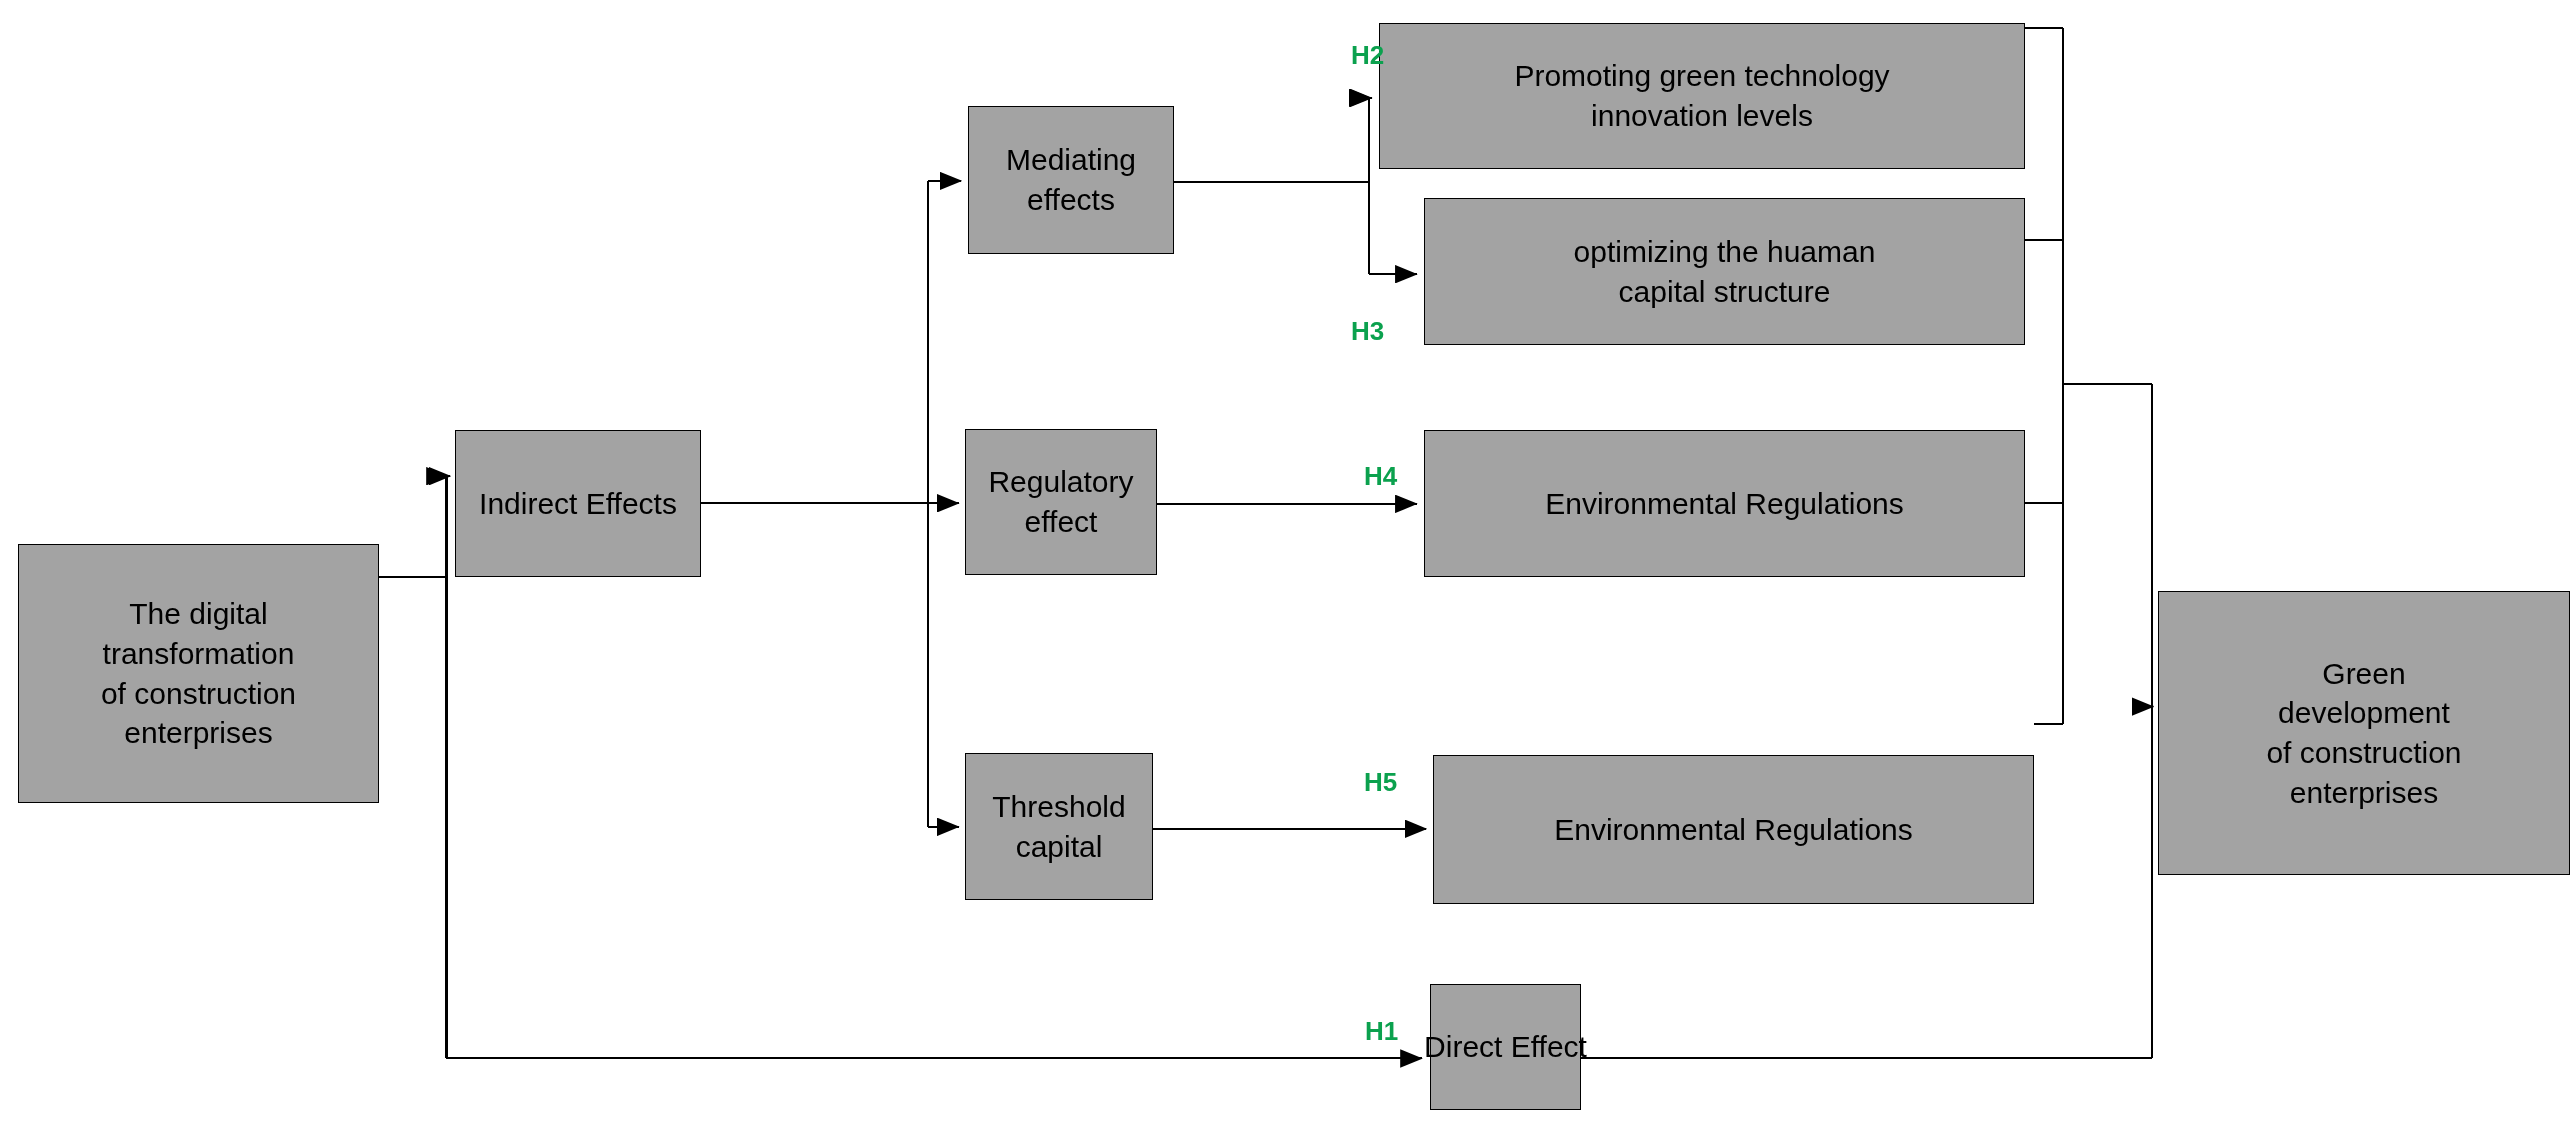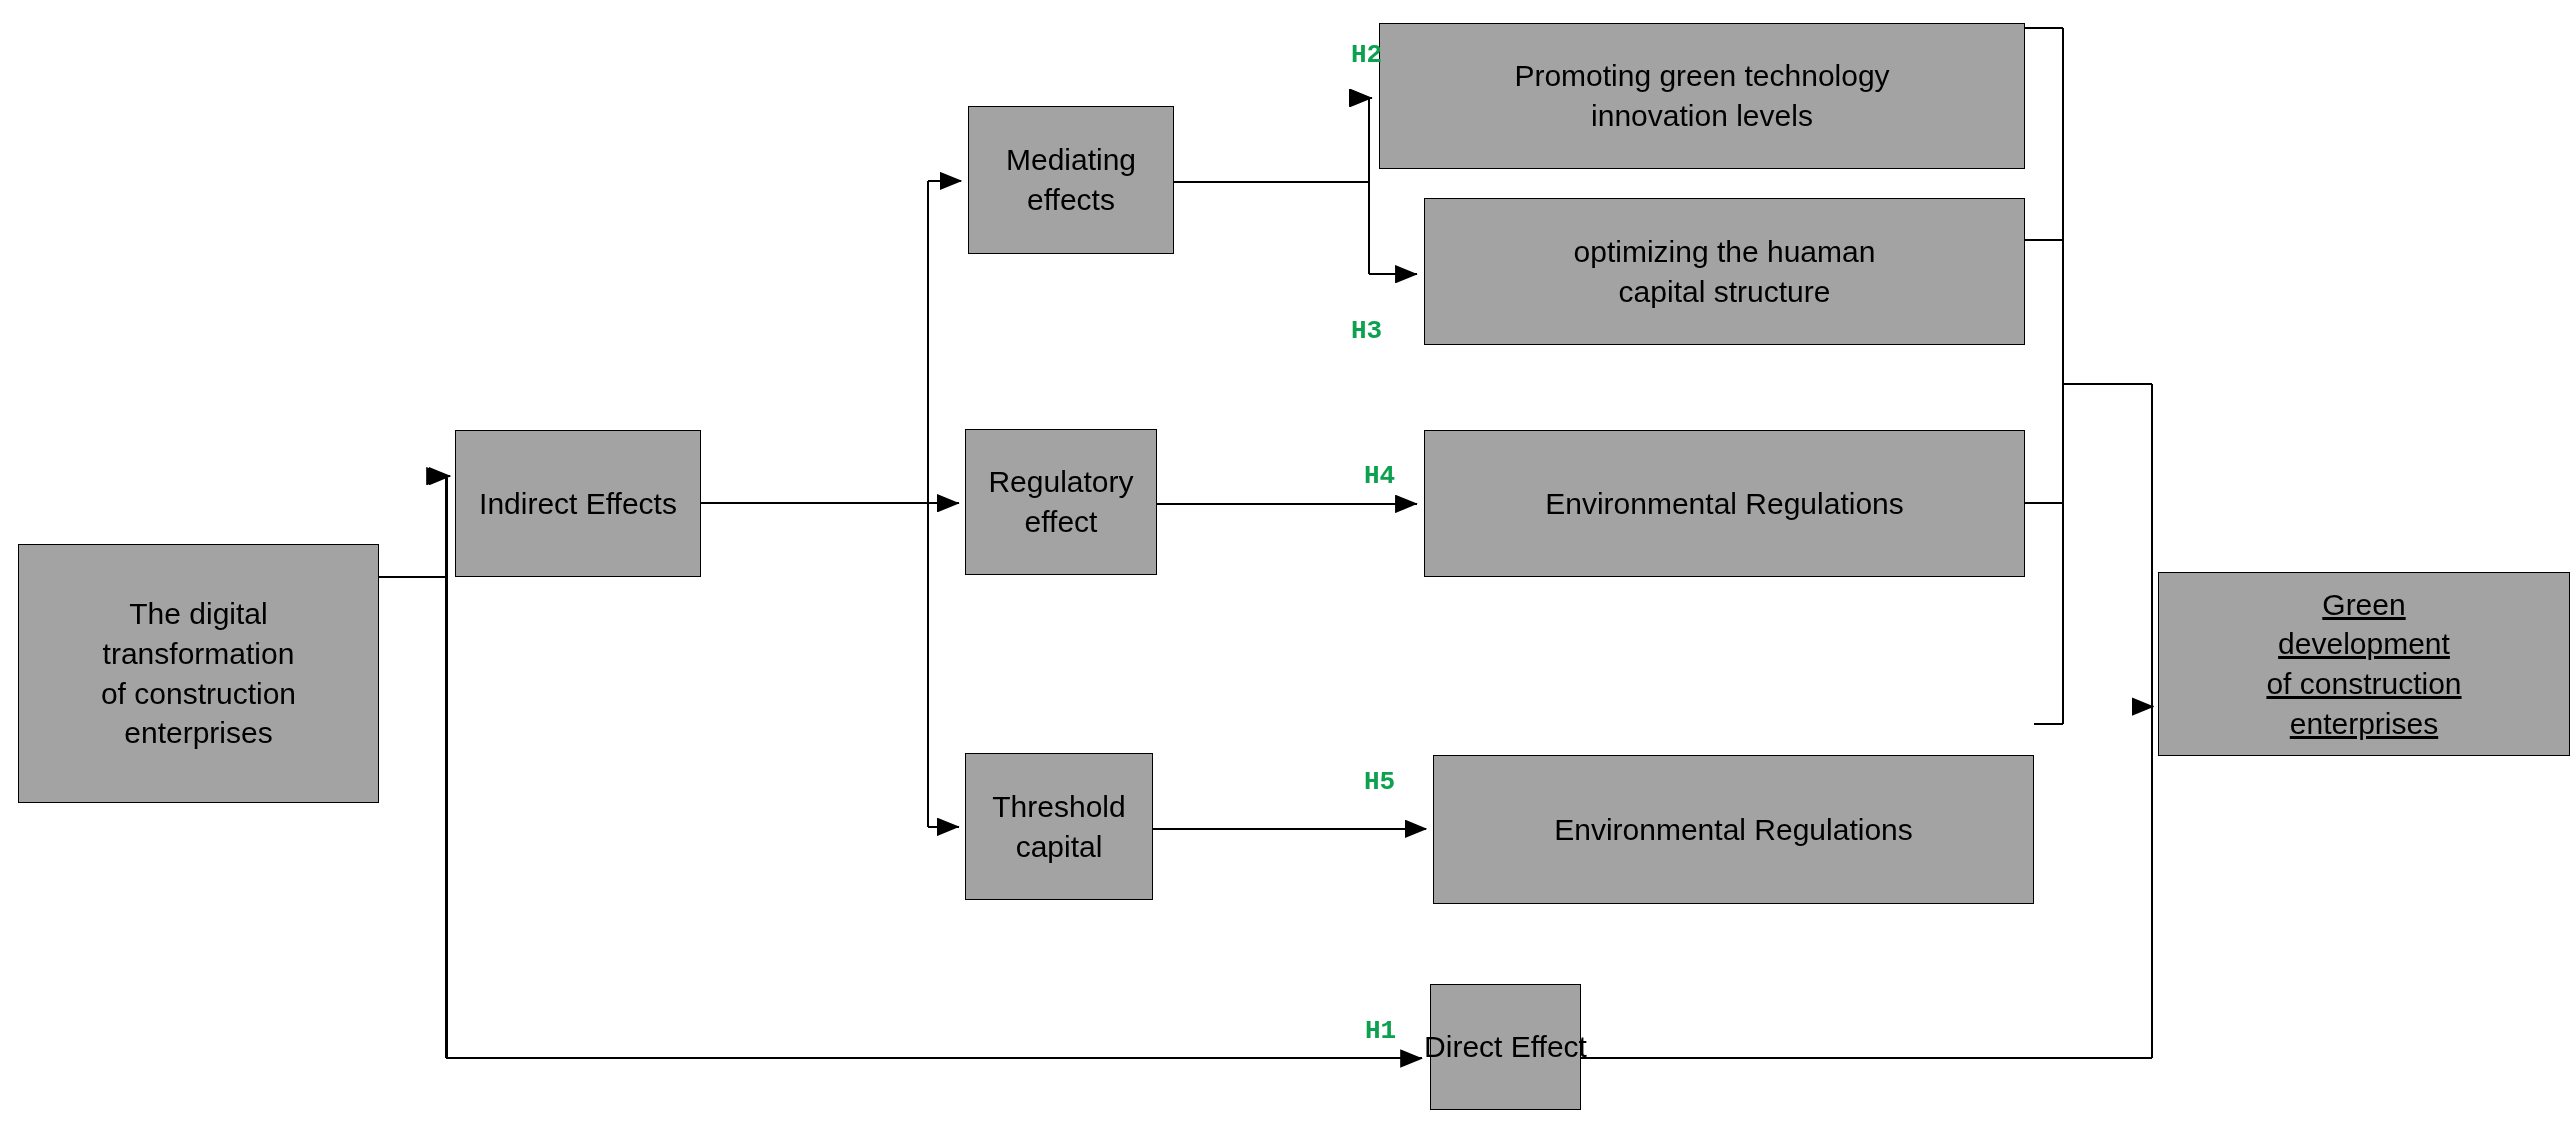--- a/index.html
+++ b/index.html
@@ -38,21 +38,21 @@
     font-family: "Liberation Sans", sans-serif;
     font-size: 30px;
     line-height: 1.32;
     padding: 2.6px 7.7px;
     white-space: pre-line;
     z-index: 3;
   }
   .hyp-label {
     position: absolute;
     color: #0BA14E;
-    font-family: Liberation Mono, monospace;
+    font-family: Liberation Sans, sans-serif;
     font-weight: bold;
     font-size: 26px;
     line-height: 1;
     letter-spacing: 0px;
     z-index: 4;
     white-space: nowrap;
   }
 </style>
 </head>
 <body>
@@ -141,21 +141,21 @@
 
   <div class="node-box" style="left:1424px; top:198px; width:601px; height:147px;">optimizing the huaman
 capital structure</div>
 
   <div class="node-box" style="left:1424px; top:430px; width:601px; height:147px;">Environmental Regulations</div>
 
   <div class="node-box" style="left:1433px; top:755px; width:601px; height:149px;">Environmental Regulations</div>
 
   <div class="node-box" style="left:1430px; top:984px; width:151px; height:126px; font-size:30px; padding:2.6px 1.3px; white-space:nowrap;">Direct Effect</div>
 
-  <div class="node-box" style="left:2158px; top:572px; width:412px; height:184px;text-decoration:underline;">Green
+  <div class="node-box" style="left:2158px; top:591px; width:412px; height:284px;">Green
 development
 of construction
 enterprises</div>
 
   <div class="hyp-label" style="left:1365px; top:1018px;">H1</div>
 
   <div class="hyp-label" style="left:1351px; top:42px;">H2</div>
 
   <div class="hyp-label" style="left:1351px; top:318px;">H3</div>
 

